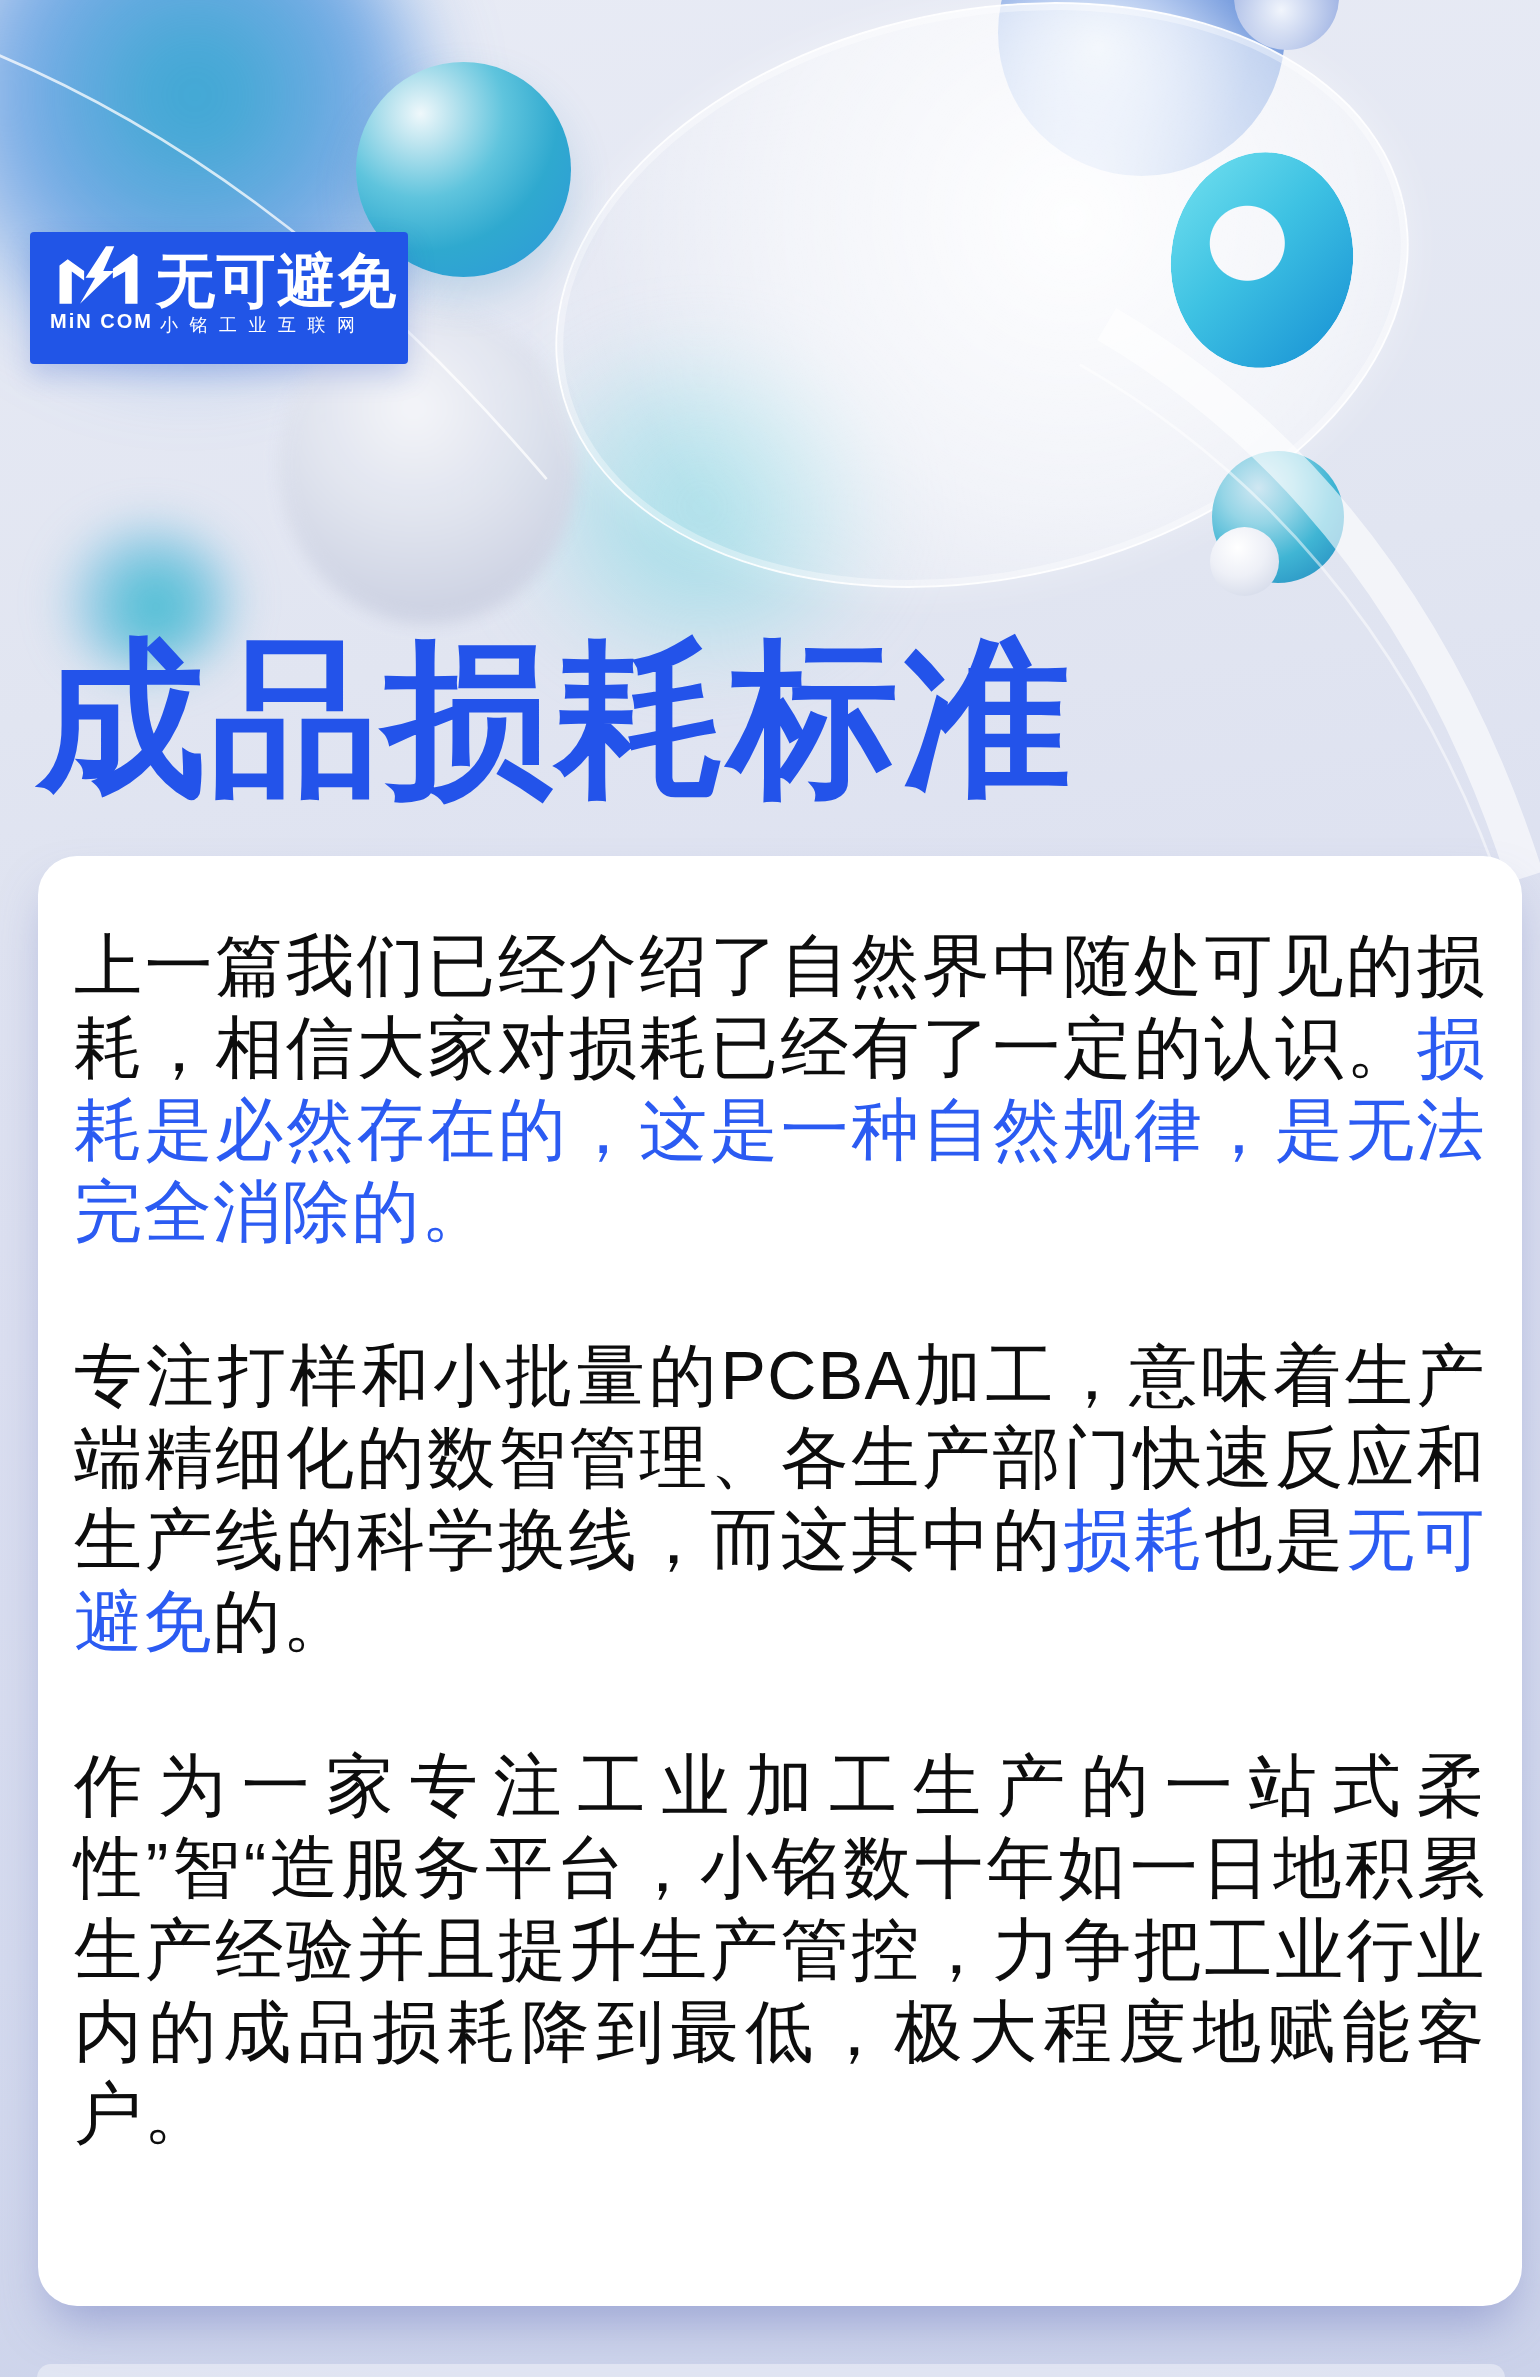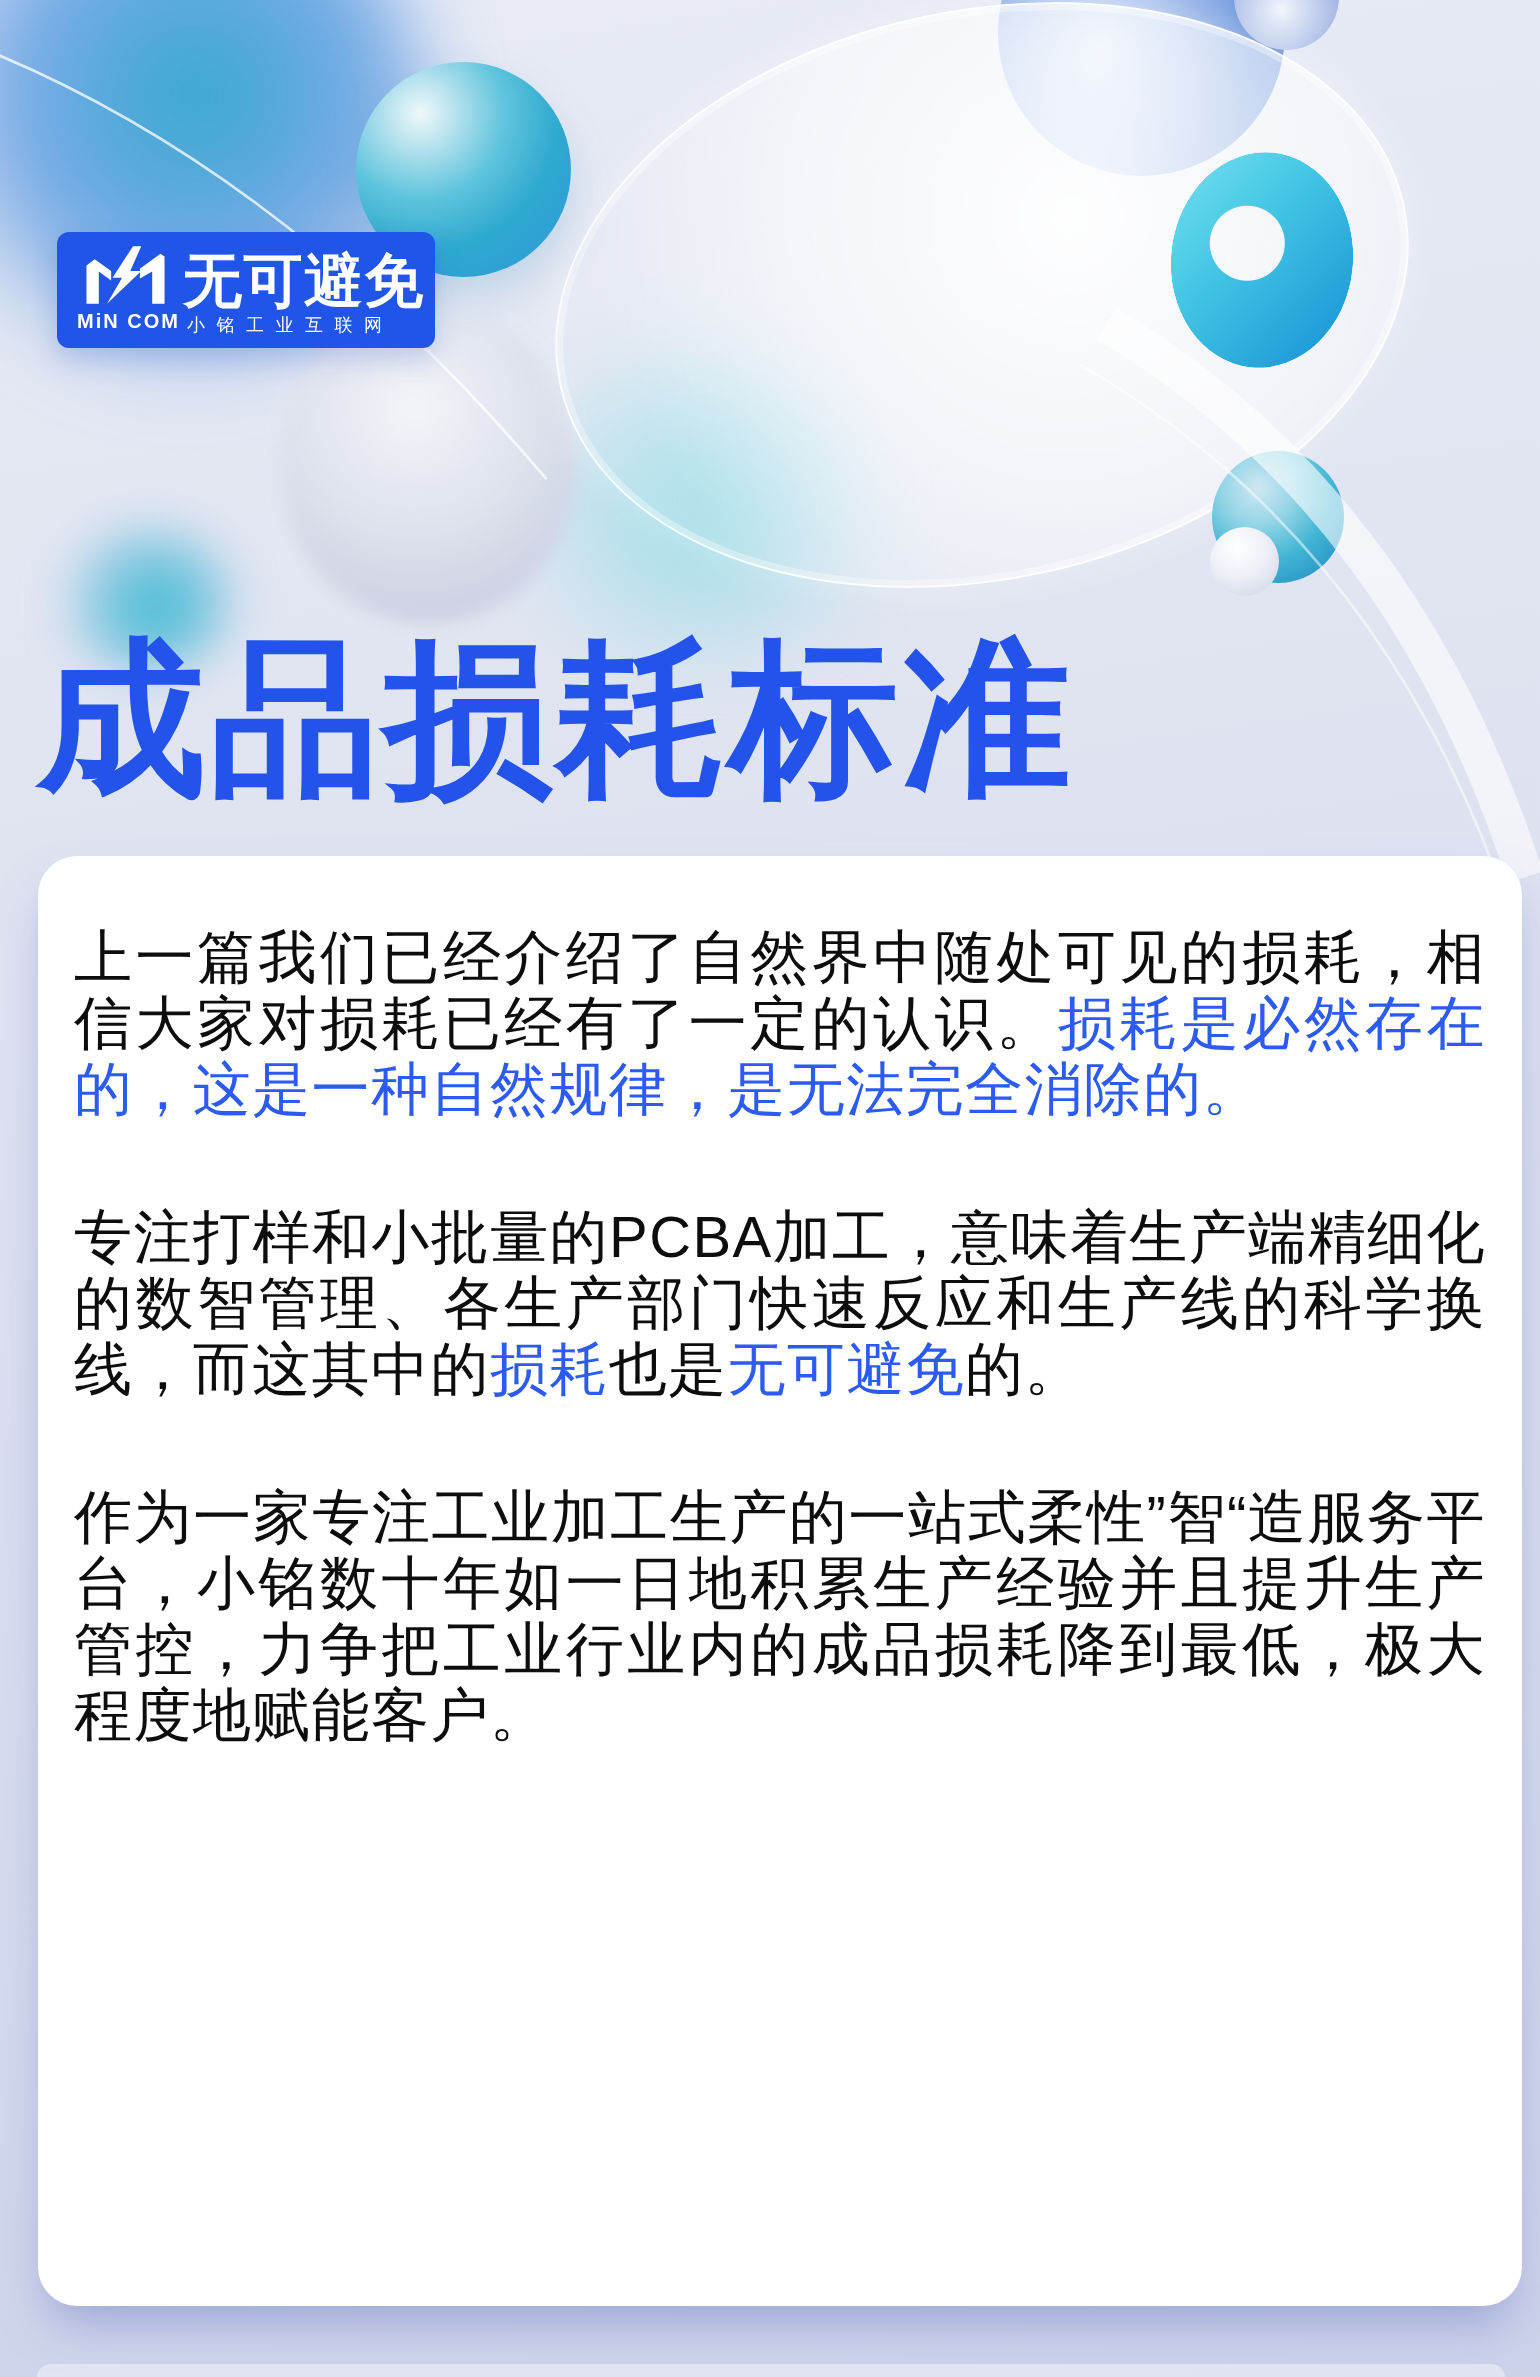--- a/index.html
+++ b/index.html
@@ -41,41 +41,41 @@
     -webkit-mask:radial-gradient(circle at 41% 43%,transparent 0 37px,#000 38px);
             mask:radial-gradient(circle at 41% 43%,transparent 0 37px,#000 38px);
     transform:rotate(6deg);}
   .sphere-blue-mid{left:1212px;top:451px;width:132px;height:132px;border-radius:50%;
     background:radial-gradient(circle at 35% 28%,#d0e7f2 0%,#95d5e6 28%,#40b5d4 58%,#2f9cc8 80%,#47a9d8 100%);}
   .sphere-white-sm{left:1210px;top:527px;width:69px;height:69px;border-radius:50%;
     background:radial-gradient(circle at 40% 30%,#ffffff 0%,#eef0f7 45%,#d4dae9 85%,#c9cfe3 100%);}
   svg.arcs{left:0;top:0;pointer-events:none;}
 
   
-  .logo{left:57px;top:232px;width:378px;height:116px;border-radius:12px;background:#2155e7;
+  .logo{left:30px;top:232px;width:378px;height:132px;border-radius:4px;background:#2155e7;
     box-shadow:0 12px 27px rgba(40,80,200,.22);}
   .logo-mark{left:24px;top:12px;width:89px;height:62px;}
   .logo-en{left:20px;top:78px;width:97px;text-align:center;color:#ffffff;
     font-size:20px;font-weight:700;letter-spacing:2px;white-space:nowrap;}
   .logo-cn{left:126px;top:9.5px;color:#ffffff;font-size:59px;font-weight:900;
     letter-spacing:1.4px;white-space:nowrap;}
   .logo-sub{left:130px;top:81px;color:#ffffff;font-size:18px;font-weight:500;
     letter-spacing:11.5px;white-space:nowrap;}
 
   
   .title-en{left:30px;top:378px;font-size:203px;line-height:203px;font-weight:800;
     color:#2353ea;letter-spacing:0;white-space:nowrap;}
   .title-cn{left:37px;top:631px;font-size:169px;line-height:176px;font-weight:700;
     color:#2353ea;letter-spacing:4px;white-space:nowrap;}
 
   
   .card{left:38px;top:856px;width:1484px;height:1450px;border-radius:39px;background:#ffffff;
     box-shadow:0 26px 47px -12px rgba(104,116,188,.5);
     padding:68px 36px 0 36px;}
-  .para{margin:0 0 82px 0;font-size:58px;line-height:66px;letter-spacing:1.4px;
+  .para{margin:0 0 82px 0;font-size:68px;line-height:82px;letter-spacing:1.4px;
     font-weight:500;text-align:justify;}
   .seg[data-color="black"]{color:#0d0d0d;}
   .seg[data-color="blue"]{color:#2b5bf2;}
 
   .bottom-strip{left:37px;top:2364px;width:1468px;height:13.5px;
     border-radius:19px 19px 0 0;background:rgba(255,255,255,.4);}
 </style>
 </head>
 <body>
 

